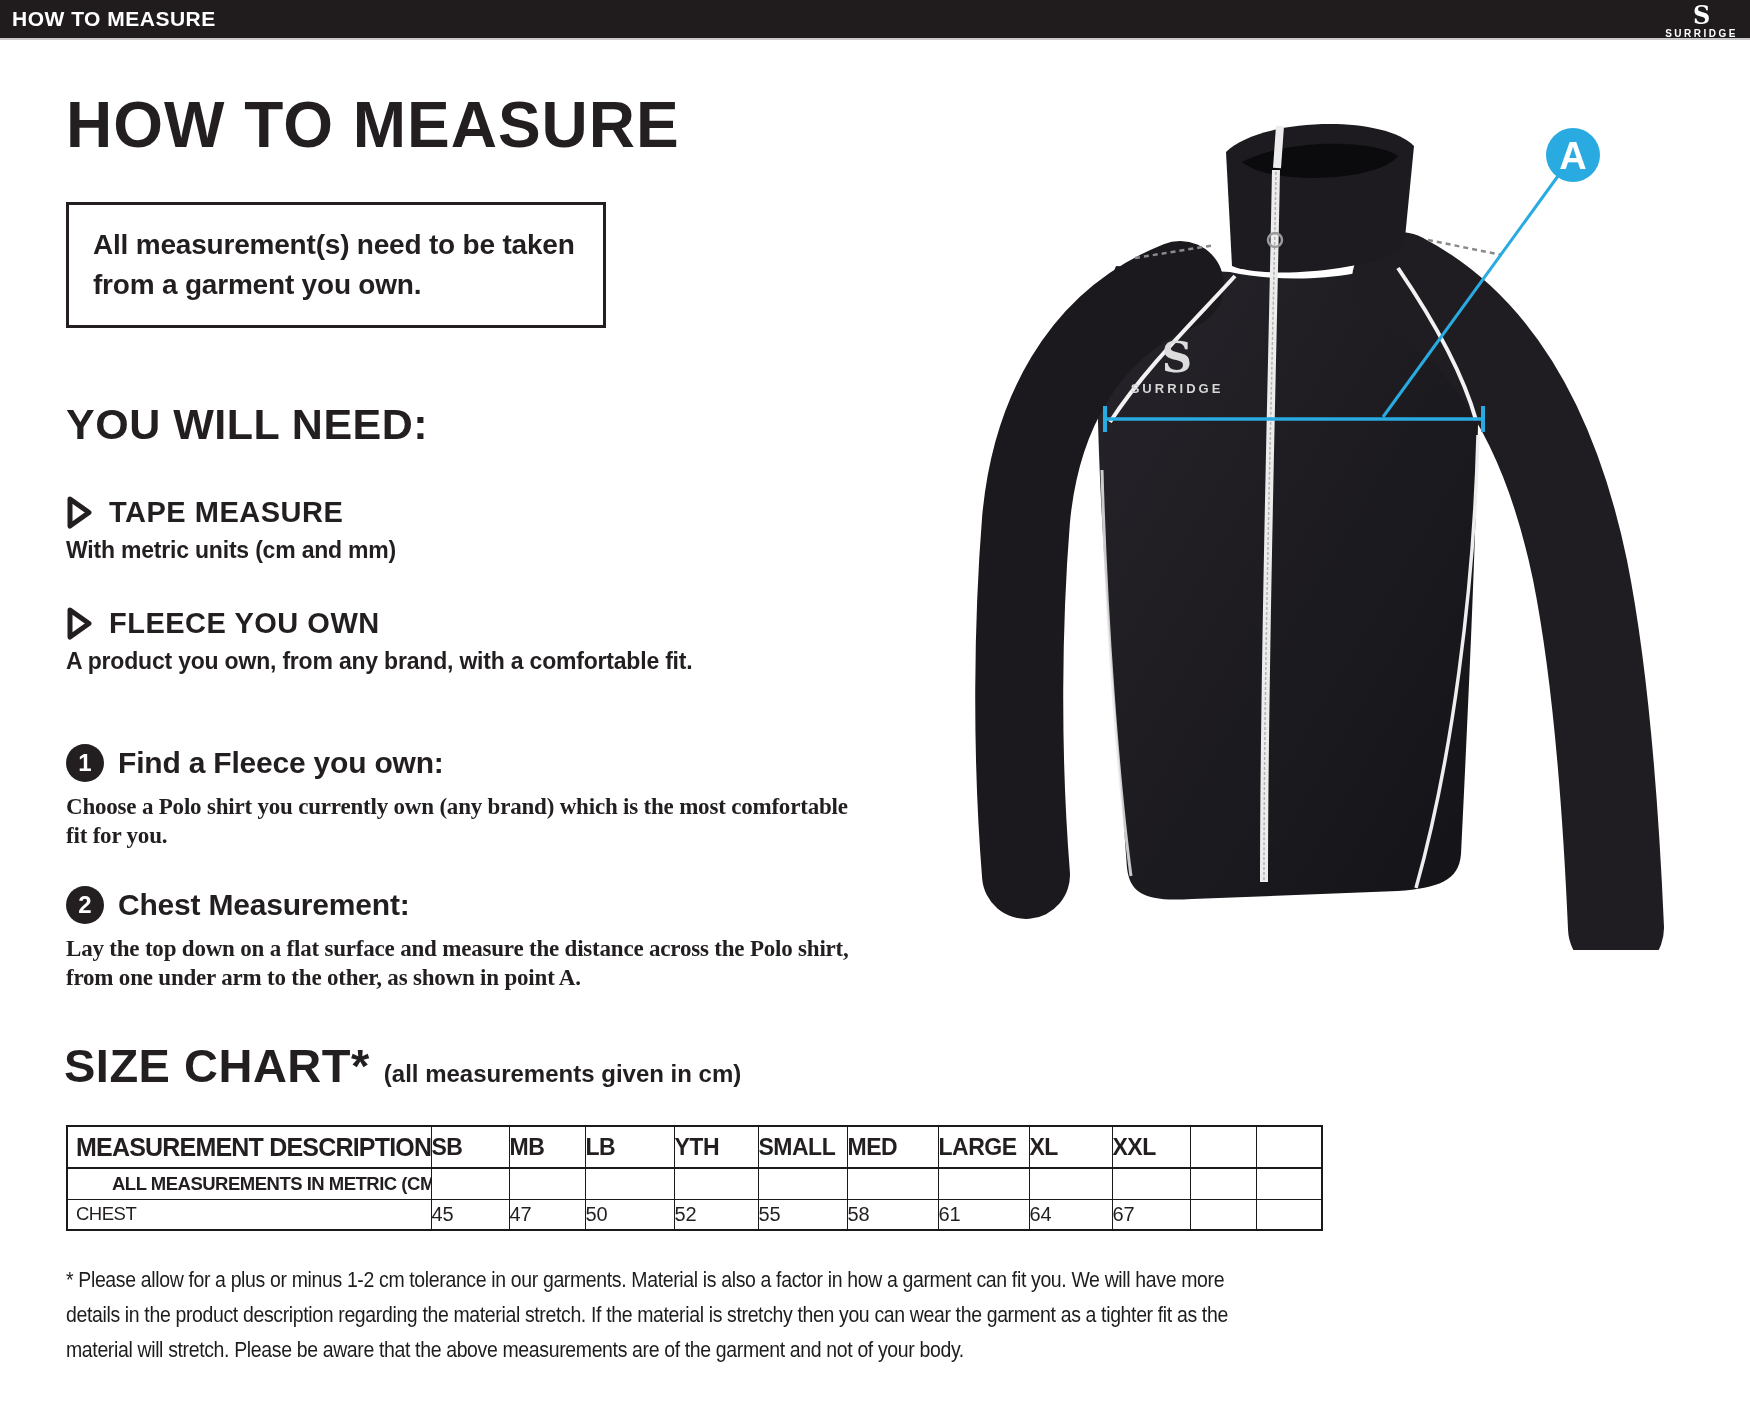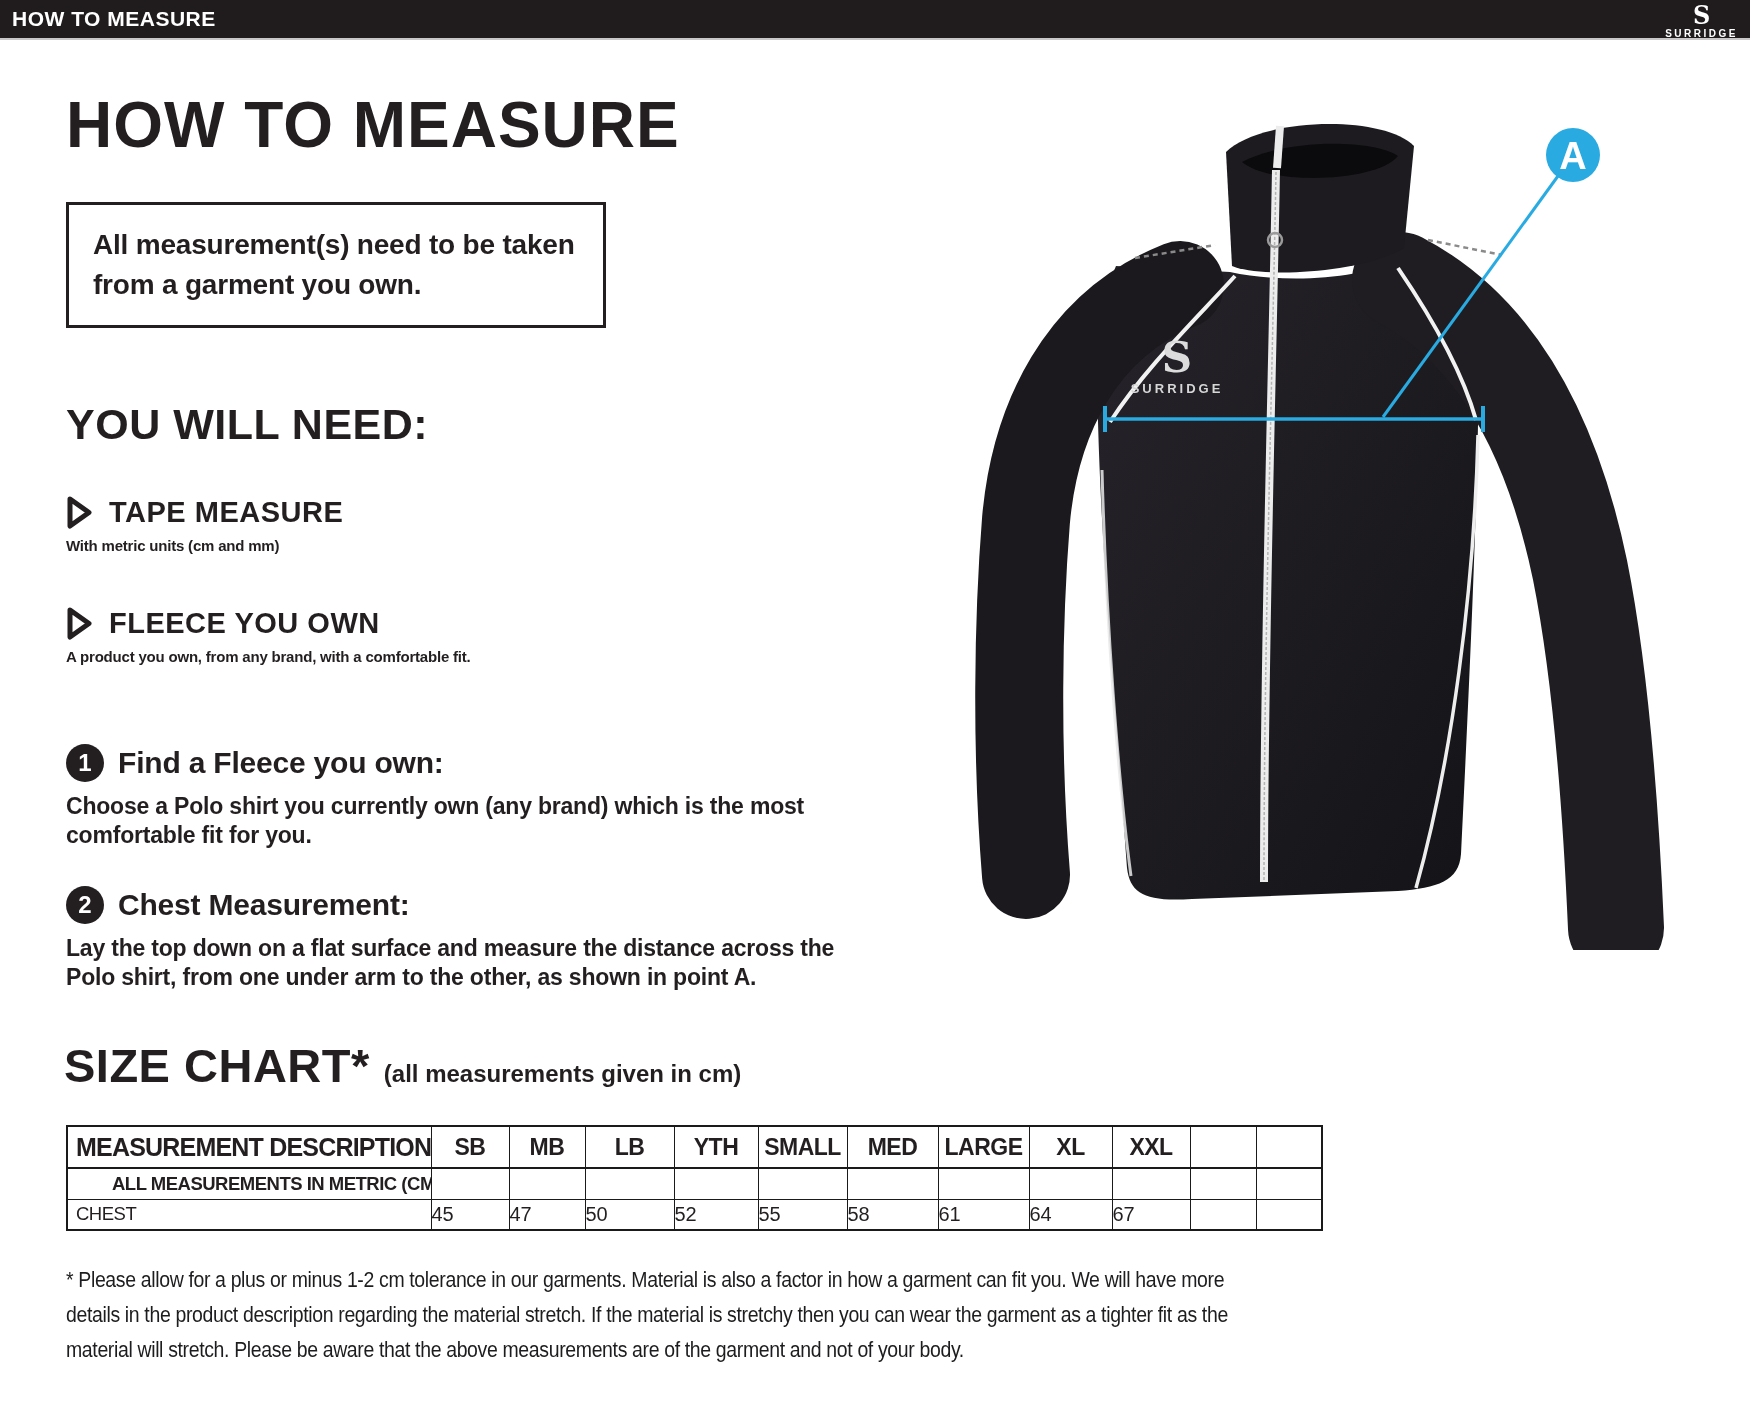--- a/index.html
+++ b/index.html
@@ -23,42 +23,42 @@
                 padding:20px 24px; }
   .notice-box p { font-size:28px; font-weight:700; line-height:1.42; letter-spacing:-.2px; }
 
   .ywn-heading { position:absolute; left:66px; top:400px; font-size:43px; font-weight:800; letter-spacing:.5px; }
 
   .need-item { position:absolute; left:66px; width:820px; }
   .need-item.tape { top:495px; }
   .need-item.fleece { top:606px; }
   .need-head { display:flex; align-items:center; gap:16px; }
   .need-head h3 { font-size:29px; font-weight:800; letter-spacing:.5px; }
-  .need-item p { margin-top:7px; font-size:15px; font-weight:700; letter-spacing:-.2px; }
+  .need-item p { margin-top:7px; font-size:23px; font-weight:700; letter-spacing:-.2px; }
 
   .step { position:absolute; left:66px; width:820px; }
   .step.one { top:744px; }
   .step.two { top:886px; }
   .step-head { display:flex; align-items:center; gap:14px; }
   .step-badge { width:38px; height:38px; border-radius:50%; background:#231f20; color:#fff;
                 display:flex; align-items:center; justify-content:center;
                 font-size:24px; font-weight:700; flex:0 0 38px; }
   .step-head h3 { font-size:30px; font-weight:700; letter-spacing:-.2px; }
-  .step p { margin-top:10px; width:800px; font-size:23px; font-weight:700; line-height:29px; letter-spacing:-.2px; }
+  .step p { margin-top:10px; width:800px; font-size:23px; font-weight:700; line-height:29px; letter-spacing:-.2px;font-family:Liberation Serif, serif; }
 
   .sc-heading { position:absolute; left:64px; top:1038px; display:flex; align-items:baseline; gap:14px; }
   .sc-heading h2 { font-size:47px; font-weight:800; letter-spacing:.5px; }
   .sc-heading .sc-note { font-size:24px; font-weight:700; }
 
   
   .size-table { position:absolute; left:66px; top:1125px; width:1255px;
                 border-collapse:collapse; table-layout:fixed; }
   .size-table th, .size-table td { border:1.5px solid #1a1a1a; overflow:hidden; white-space:nowrap; }
   .size-table thead th { border-bottom-width:2.5px; height:42px; font-size:23px; font-weight:700;
-                         text-align:center; letter-spacing:-.5px; }
+                         text-align:left; letter-spacing:-.5px; }
   .size-table thead th.first { font-size:25px; text-align:left; padding-left:8px; letter-spacing:-.8px; }
   .size-table td { height:31px; font-size:20px; }
   .size-table td.rowlabel { text-align:left; padding-left:8px; font-size:18.5px; letter-spacing:-.5px; }
   .size-table tr.metric td.rowlabel { font-weight:700;padding-left:44px; }
   .size-table { border:2.5px solid #1a1a1a; }
 
   
   .footnote { position:absolute; left:66px; top:1262px; width:1360px; font-size:22px;
               font-weight:400; line-height:35px; letter-spacing:-.4px; color:#1d1d1f;
               transform:scaleX(.885); transform-origin:0 0; }

